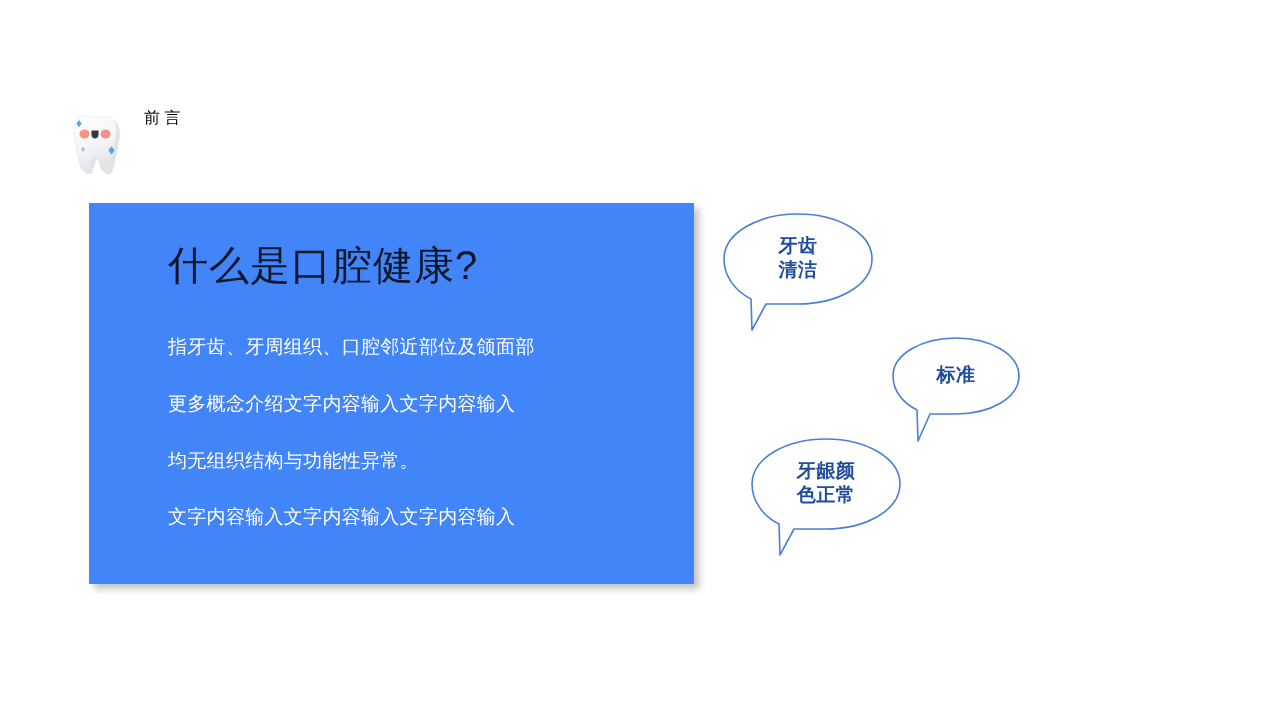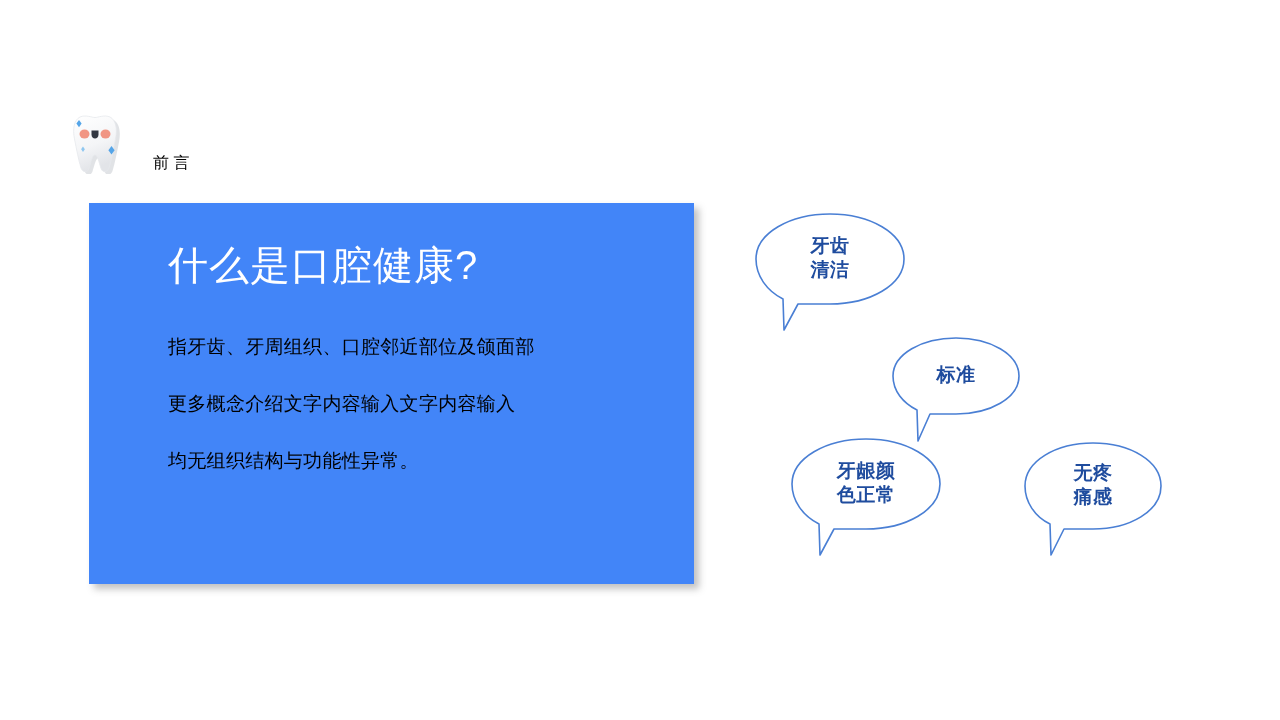--- a/index.html
+++ b/index.html
@@ -25,22 +25,22 @@
     background: #ffffff;
   }
 
   
   #header {
     position: absolute;
     left: 68px;
     top: 108px;
     height: 66px;
     display: flex;
-    align-items: flex-end;
-    gap: 23px;
+    align-items: flex-start;
+    gap: 14px;
   }
   #tooth-icon {
     width: 62px;
     height: 66px;
     display: block;
     flex: 0 0 auto;
   }
 
   
   #blue-panel {
@@ -50,35 +50,35 @@
     width: 605px;
     height: 381px;
     background: #4285F8;
     box-shadow: 5px 5px 7px rgba(120, 120, 120, 0.45);
   }
   #panel-heading {
     position: absolute;
     left: 79px;
     top: 38px;
     font-size: 40px;
-    color: #ffffff;
+    color: #0f172a;
     line-height: 1.2;
     white-space: nowrap;
     font-weight: normal;
     letter-spacing: 1px;
   }
   #panel-body {
     position: absolute;
     left: 79px;
     top: 132px;
     width: 500px;
   }
   .body-line {
     font-size: 19px;
-    color: #000000;
+    color: #ffffff;
     line-height: 1.25;
     margin-bottom: 33px;
     white-space: nowrap;
     letter-spacing: 0.3px;
   }
   .body-line:last-child {
     margin-bottom: 0;
   }
 
   
@@ -102,24 +102,24 @@
     text-align: center;
     font-size: 19px;
     font-weight: bold;
     color: #1F4C9E;
     line-height: 1.22;
     letter-spacing: 0.5px;
     pointer-events: none;
   }
   .bubble-label span { display: block; }
 
-  #bubble-teeth-clean   { left: 752px; top: 211px;  width: 156px; height: 122px; text-decoration: underline; }
+  #bubble-teeth-clean   { left: 720px; top: 211px;  width: 156px; height: 122px; text-decoration: underline; }
   #bubble-no-cavity     { left: 1022px; top: 218px; width: 142px; height: 110px; }
   #bubble-standard      { left: 890px;  top: 335px; width: 132px; height: 108px; }
-  #bubble-gum-color     { left: 788px;  top: 436px; width: 156px; height: 122px; }
+  #bubble-gum-color     { left: 748px;  top: 436px; width: 156px; height: 122px; }
   #bubble-no-pain       { left: 1022px; top: 440px; width: 142px; height: 118px; }
 </style>
 </head>
 <body>
 
 <div id="slide">
 
   <div id="header">
     <svg id="tooth-icon" viewBox="0 0 62 66">
       <defs>
@@ -145,20 +145,21 @@
     </svg>
     <div>前 言</div>
   </div>
 
   <div id="blue-panel">
     <div id="panel-heading">什么是口腔健康?</div>
     <div id="panel-body">
       <div class="body-line">指牙齿、牙周组织、口腔邻近部位及颌面部</div>
       <div class="body-line">更多概念介绍文字内容输入文字内容输入</div>
       <div class="body-line">均无组织结构与功能性异常。</div>
+      <div class="body-line">文字内容输入文字内容输入文字内容输入</div>
     </div>
   </div>
 
   <div class="bubble" id="bubble-teeth-clean">
     <svg width="156" height="122" viewBox="0 0 156 122">
       <path d="M78 3 C118 3 152 22 152 48 C152 74 118 93 78 93 L46 93 L32 119 L31 88 C15 80 4 65 4 48 C4 22 38 3 78 3 Z" fill="#ffffff" stroke="#4A7FD4" stroke-width="1.6" stroke-linejoin="round"></path>
     </svg>
     <div class="bubble-label" style="width:156px;height:93px;">
       <span>牙齿</span>
       <span>清洁</span>
@@ -178,23 +179,14 @@
   <div class="bubble" id="bubble-gum-color">
     <svg width="156" height="122" viewBox="0 0 156 122">
       <path d="M78 3 C118 3 152 22 152 48 C152 74 118 93 78 93 L46 93 L32 119 L31 88 C15 80 4 65 4 48 C4 22 38 3 78 3 Z" fill="#ffffff" stroke="#4A7FD4" stroke-width="1.6" stroke-linejoin="round"></path>
     </svg>
     <div class="bubble-label" style="width:156px;height:93px;">
       <span>牙龈颜</span>
       <span>色正常</span>
     </div>
   </div>
 
-  <div class="bubble" id="bubble-no-pain">
-    <svg width="142" height="118" viewBox="0 0 142 118">
-      <path d="M71 3 C108 3 139 21 139 46 C139 71 108 89 71 89 L42 89 L29 115 L28 84 C13 77 3 62 3 46 C3 21 34 3 71 3 Z" fill="#ffffff" stroke="#4A7FD4" stroke-width="1.6" stroke-linejoin="round"></path>
-    </svg>
-    <div class="bubble-label" style="width:142px;height:89px;">
-      <span>无疼</span>
-      <span>痛感</span>
-    </div>
-  </div>
 
 </div>
 
 </body></html>

